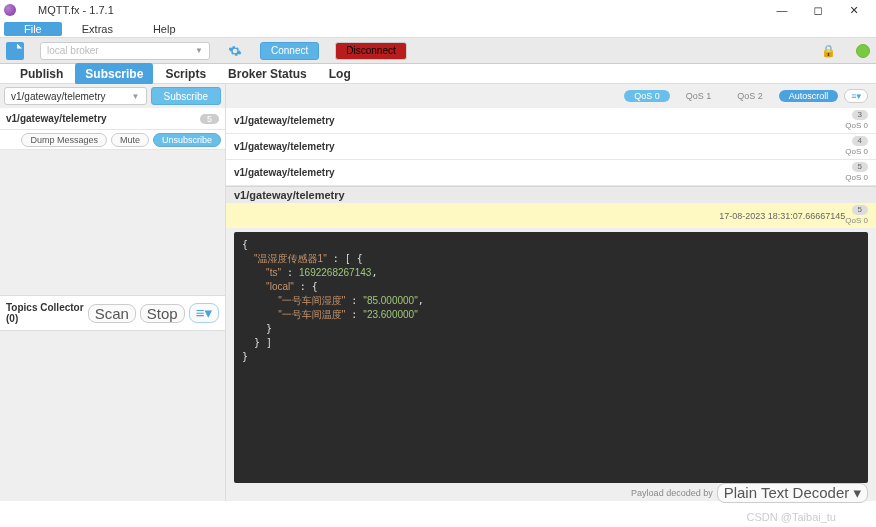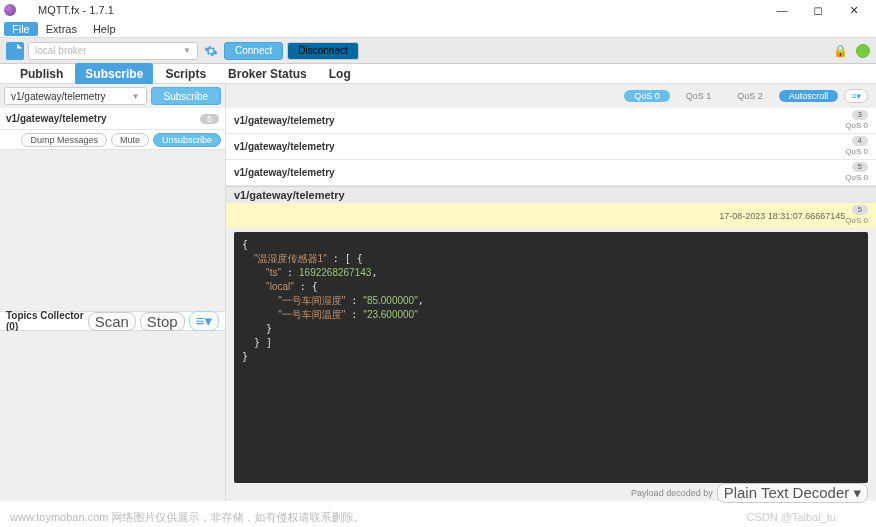--- a/index.html
+++ b/index.html
@@ -6,31 +6,31 @@
 body { width: 876px; height: 527px; background: #fff; font-size: 11px; overflow: hidden; position: relative; }
 
 
 .titlebar { height: 20px; display: flex; align-items: center; padding: 0 4px; background: #fff; }
 .titlebar .app-icon { width: 12px; height: 12px; border-radius: 50%; background: radial-gradient(circle at 35% 35%, #b97fd8, #7a3a9a); margin-right: 6px; }
 .titlebar .title { font-size: 11px; color: #333; flex: 1; padding-left: 16px; }
 .titlebar .winbtn { width: 36px; height: 20px; display: inline-flex; align-items: center; justify-content: center; font-size: 11px; color: #333; }
 
 
 .menubar { height: 18px; display: flex; align-items: center; padding: 0 4px; border-bottom: 1px solid #ddd; }
-.menubar .mitem { padding: 1px 8px; font-size: 11px; color: #333; border-radius: 2px; }
+.menubar .mitem { padding: 1px 20px; font-size: 11px; color: #333; border-radius: 2px; }
 .menubar .mitem.active { background: #4aa3df; color: #fff; }
 
 
-.toolbar { height: 26px; background: #eaeaea; display: flex; align-items: center; padding: 0 6px; border-bottom: 1px solid #ccc; gap: 4px; }
+.toolbar { height: 26px; background: #eaeaea; display: flex; align-items: center; padding: 0 6px; border-bottom: 1px solid #ccc; gap: 16px; }
 .doc-icon { width: 18px; height: 18px; background: #4aa3df; border-radius: 2px; position: relative; }
 .doc-icon::after { content:""; position:absolute; right:2px; top:2px; width:5px; height:5px; background:#fff; clip-path: polygon(0 0,100% 100%,0 100%); }
 .broker-select { flex: 0 0 170px; height: 18px; background: #fff; border: 1px solid #ccc; border-radius: 3px; display: flex; align-items: center; padding: 0 6px; color: #bbb; font-size: 10px; justify-content: space-between;}
 .broker-select .chev { color:#999; font-size:8px;}
 .gear-btn { width: 18px; height: 18px; display:flex; align-items:center; justify-content:center; color:#4aa3df;}
-.btn { height: 18px; padding: 0 10px; border-radius: 3px; font-size: 10px; display: inline-flex; align-items: center; border:1px solid #ccc; background:#0369a1; }
+.btn { height: 18px; padding: 0 10px; border-radius: 3px; font-size: 10px; display: inline-flex; align-items: center; border:1px solid #ccc; background:#b91c1c; }
 .btn.connect { background:#5cb3e6; color:#fff; border-color:#4aa3df;}
 .toolbar .spacer { flex:1; }
 .lock-icon { color:#666; font-size:12px; margin-right:4px;}
 .status-dot { width:14px; height:14px; border-radius:50%; background:#7ac943; border:1px solid #6ab933;}
 
 
 .tabrow { height: 20px; display:flex; align-items:center; padding: 0 10px; gap:2px; border-bottom:1px solid #ddd; background:#fff;}
 .tab { padding: 4px 10px; font-size: 12px; font-weight:600; color:#333; border-radius:3px;}
 .tab.active { background:#4aa3df; color:#fff;}
 
@@ -49,21 +49,21 @@
 .topic-row { height:22px; background:#fff; display:flex; align-items:center; padding:0 6px; border-bottom:1px solid #e5e5e5; font-size:10px; color:#333;}
 .topic-row .tname { flex:1; font-weight:600;}
 .count-badge { background:#ccc; color:#fff; font-size:9px; padding:0 7px; border-radius:8px;}
 .topic-actions { height:20px; display:flex; align-items:center; justify-content:flex-end; gap:4px; padding:0 4px; background:#fff; border-bottom:1px solid #e5e5e5;}
 .pill { font-size:9px; padding:1px 8px; border:1px solid #ccc; border-radius:9px; background:#fafafa; color:#555;}
 .pill.unsub { background:#6abfea; color:#fff; border-color:#5aaed9;}
 
 .left-empty { flex:1; background:#efefef;}
 
 
-.topics-collector { height:20px; background:#fff; display:flex; align-items:center; padding:0 6px; border-top:1px solid #ddd; border-bottom:1px solid #ddd; font-size:10px; color:#333; gap:4px;}
+.topics-collector { height:36px; background:#fff; display:flex; align-items:center; padding:0 6px; border-top:1px solid #ddd; border-bottom:1px solid #ddd; font-size:10px; color:#333; gap:4px;}
 .topics-collector .tc-label{ flex:1; font-weight:600;}
 .mini-pill { font-size:15px; padding:0 6px; border:1px solid #ccc; border-radius:8px; background:#fafafa; color:#555;}
 .mini-pill.blue { color:#4aa3df; border-color:#a7d3ed;}
 .left-bottom { height:170px; background:#efefef;}
 
 
 .qos-row { height:24px; display:flex; align-items:center; justify-content:flex-end; gap:6px; padding:0 8px;}
 .qos-chip { font-size:9px; padding:1px 10px; border-radius:9px; color:#888;}
 .qos-chip.sel { background:#6abfea; color:#fff;}
 .autoscroll { background:#4aa3df; color:#fff; font-size:9px; padding:1px 10px; border-radius:9px;}
@@ -220,15 +220,14 @@
 }</div>
 
     <div class="payload-foot">
       <span>Payload decoded by</span>
       <span class="mini-pill">Plain Text Decoder ▾</span>
     </div>
   </div>
 </div>
 
 <div class="footer">
-  <span>www.toymoban.com  网络图片仅供展示，非存储，如有侵权请联系删除。</span>
   <span class="wm2">CSDN @Taibai_tu</span>
 </div>
 
 </body></html>

